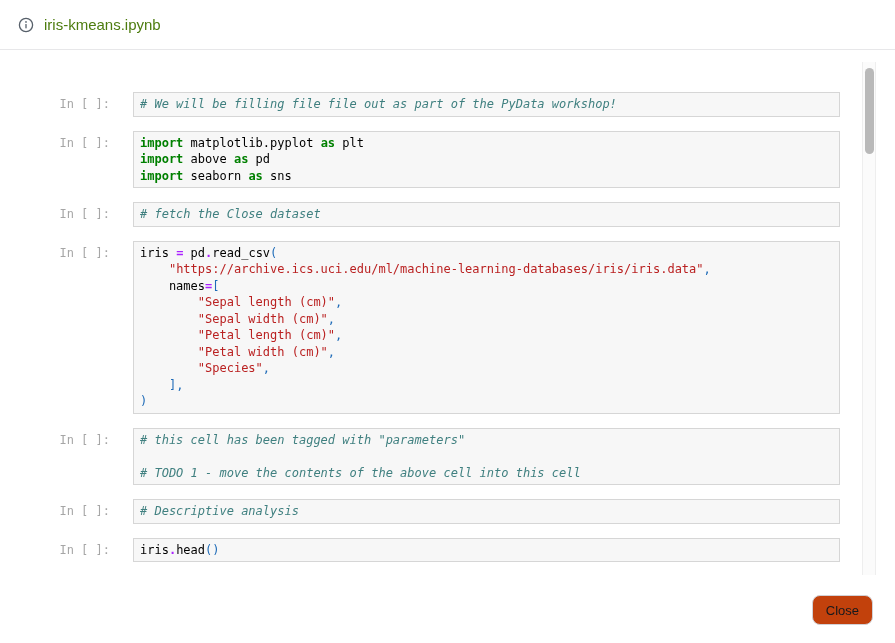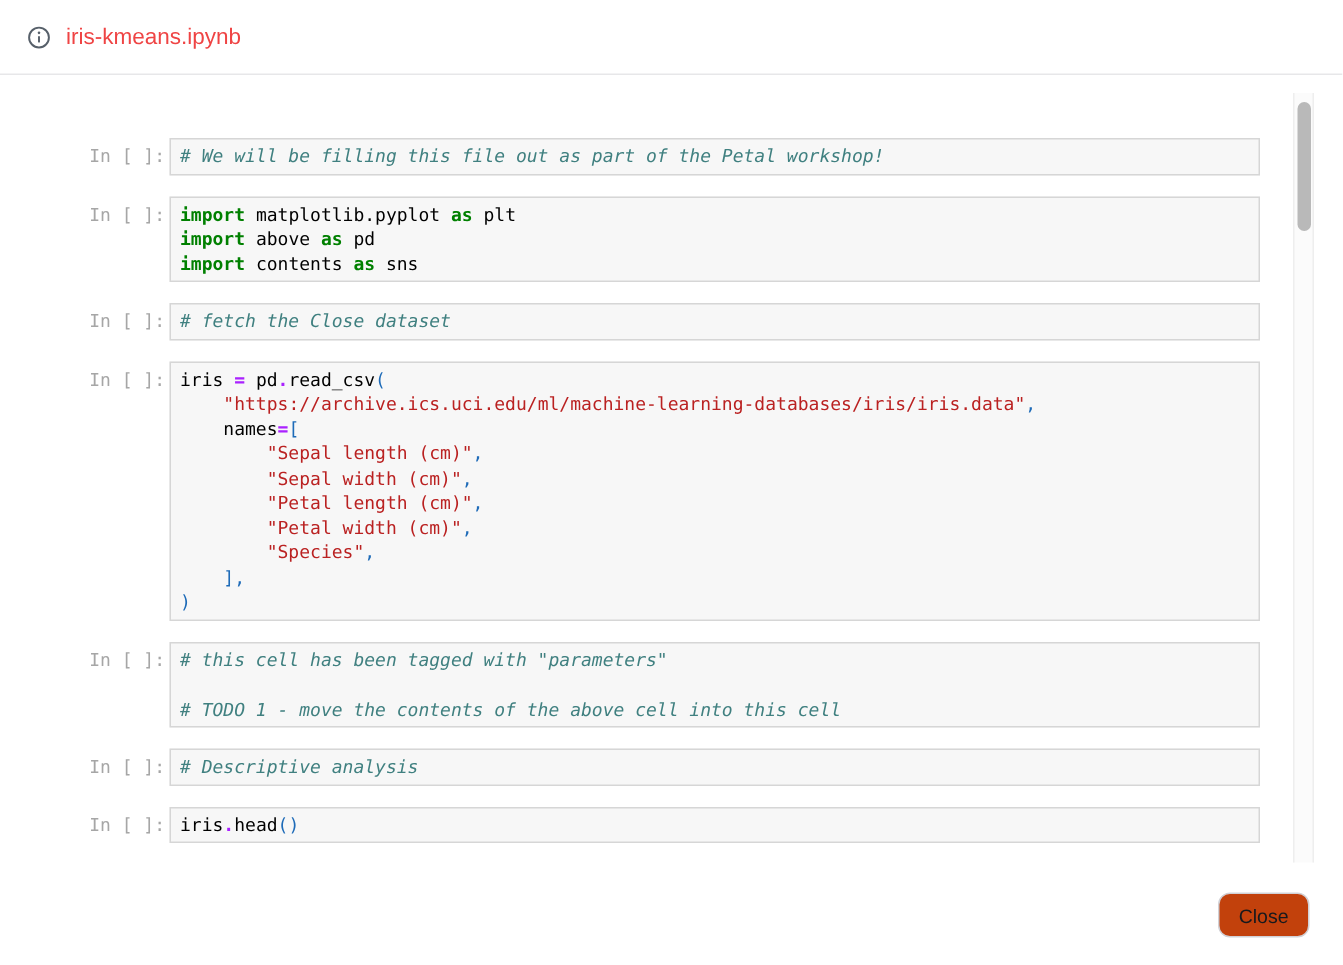--- a/index.html
+++ b/index.html
@@ -5,28 +5,28 @@
   html,body{margin:0;padding:0;}
   body{
     width:895px;height:643px;position:relative;overflow:hidden;
     background:#ffffff;font-family:"Liberation Sans",sans-serif;
   }
   .header{
     height:50px;border-bottom:1px solid #e7e7e9;
     display:flex;align-items:center;gap:10px;padding:0 18px;box-sizing:border-box;
   }
   .info-icon{display:inline-flex;flex:0 0 auto;}
-  .title{font-size:15px;color:#ef4444;}
+  .title{font-size:15px;color:#4d7c0f;}
   .scroll-area{
     position:absolute;top:51px;left:0;width:895px;height:525px;overflow:hidden;
   }
   .cells{
     padding:41px 0 0 40px;display:flex;flex-direction:column;gap:14px;
   }
-  .cell-row{display:flex;gap:3px;width:800px;}
+  .cell-row{display:flex;gap:23px;width:800px;}
   .prompt{
     flex:0 0 70px;text-align:right;padding-top:4px;
     font-family:"DejaVu Sans Mono",monospace;font-size:12px;line-height:16.5px;
     color:#a6a6a6;white-space:pre;
   }
   .cell-box{
     flex:1;min-width:0;background:#f7f7f7;border:1px solid #d6d6d6;
     padding:3px 6px;box-sizing:border-box;
   }
   .code-line{
@@ -67,30 +67,30 @@
     </svg>
   </span>
   <span class="title">iris-kmeans.ipynb</span>
 </div>
 
 <div class="scroll-area">
   <div class="cells">
   <div class="cell-row">
     <div class="prompt">In [ ]:</div>
     <div class="cell-box">
-          <div class="code-line"><span class="tk-com"># We will be filling this file out as part of the Petal workshop!</span></div>
+          <div class="code-line"><span class="tk-com"># We will be filling file file out as part of the PyData workshop!</span></div>
         </div>
   </div>
 
   <div class="cell-row">
     <div class="prompt">In [ ]:</div>
     <div class="cell-box">
           <div class="code-line"><span class="tk-kw">import</span><span class="tk-pl"> matplotlib.pyplot </span><span class="tk-kw">as</span><span class="tk-pl"> plt</span></div>
           <div class="code-line"><span class="tk-kw">import</span><span class="tk-pl"> above </span><span class="tk-kw">as</span><span class="tk-pl"> pd</span></div>
-          <div class="code-line"><span class="tk-kw">import</span><span class="tk-pl"> contents </span><span class="tk-kw">as</span><span class="tk-pl"> sns</span></div>
+          <div class="code-line"><span class="tk-kw">import</span><span class="tk-pl"> seaborn </span><span class="tk-kw">as</span><span class="tk-pl"> sns</span></div>
         </div>
   </div>
 
   <div class="cell-row">
     <div class="prompt">In [ ]:</div>
     <div class="cell-box">
           <div class="code-line"><span class="tk-com"># fetch the Close dataset</span></div>
         </div>
   </div>
 

